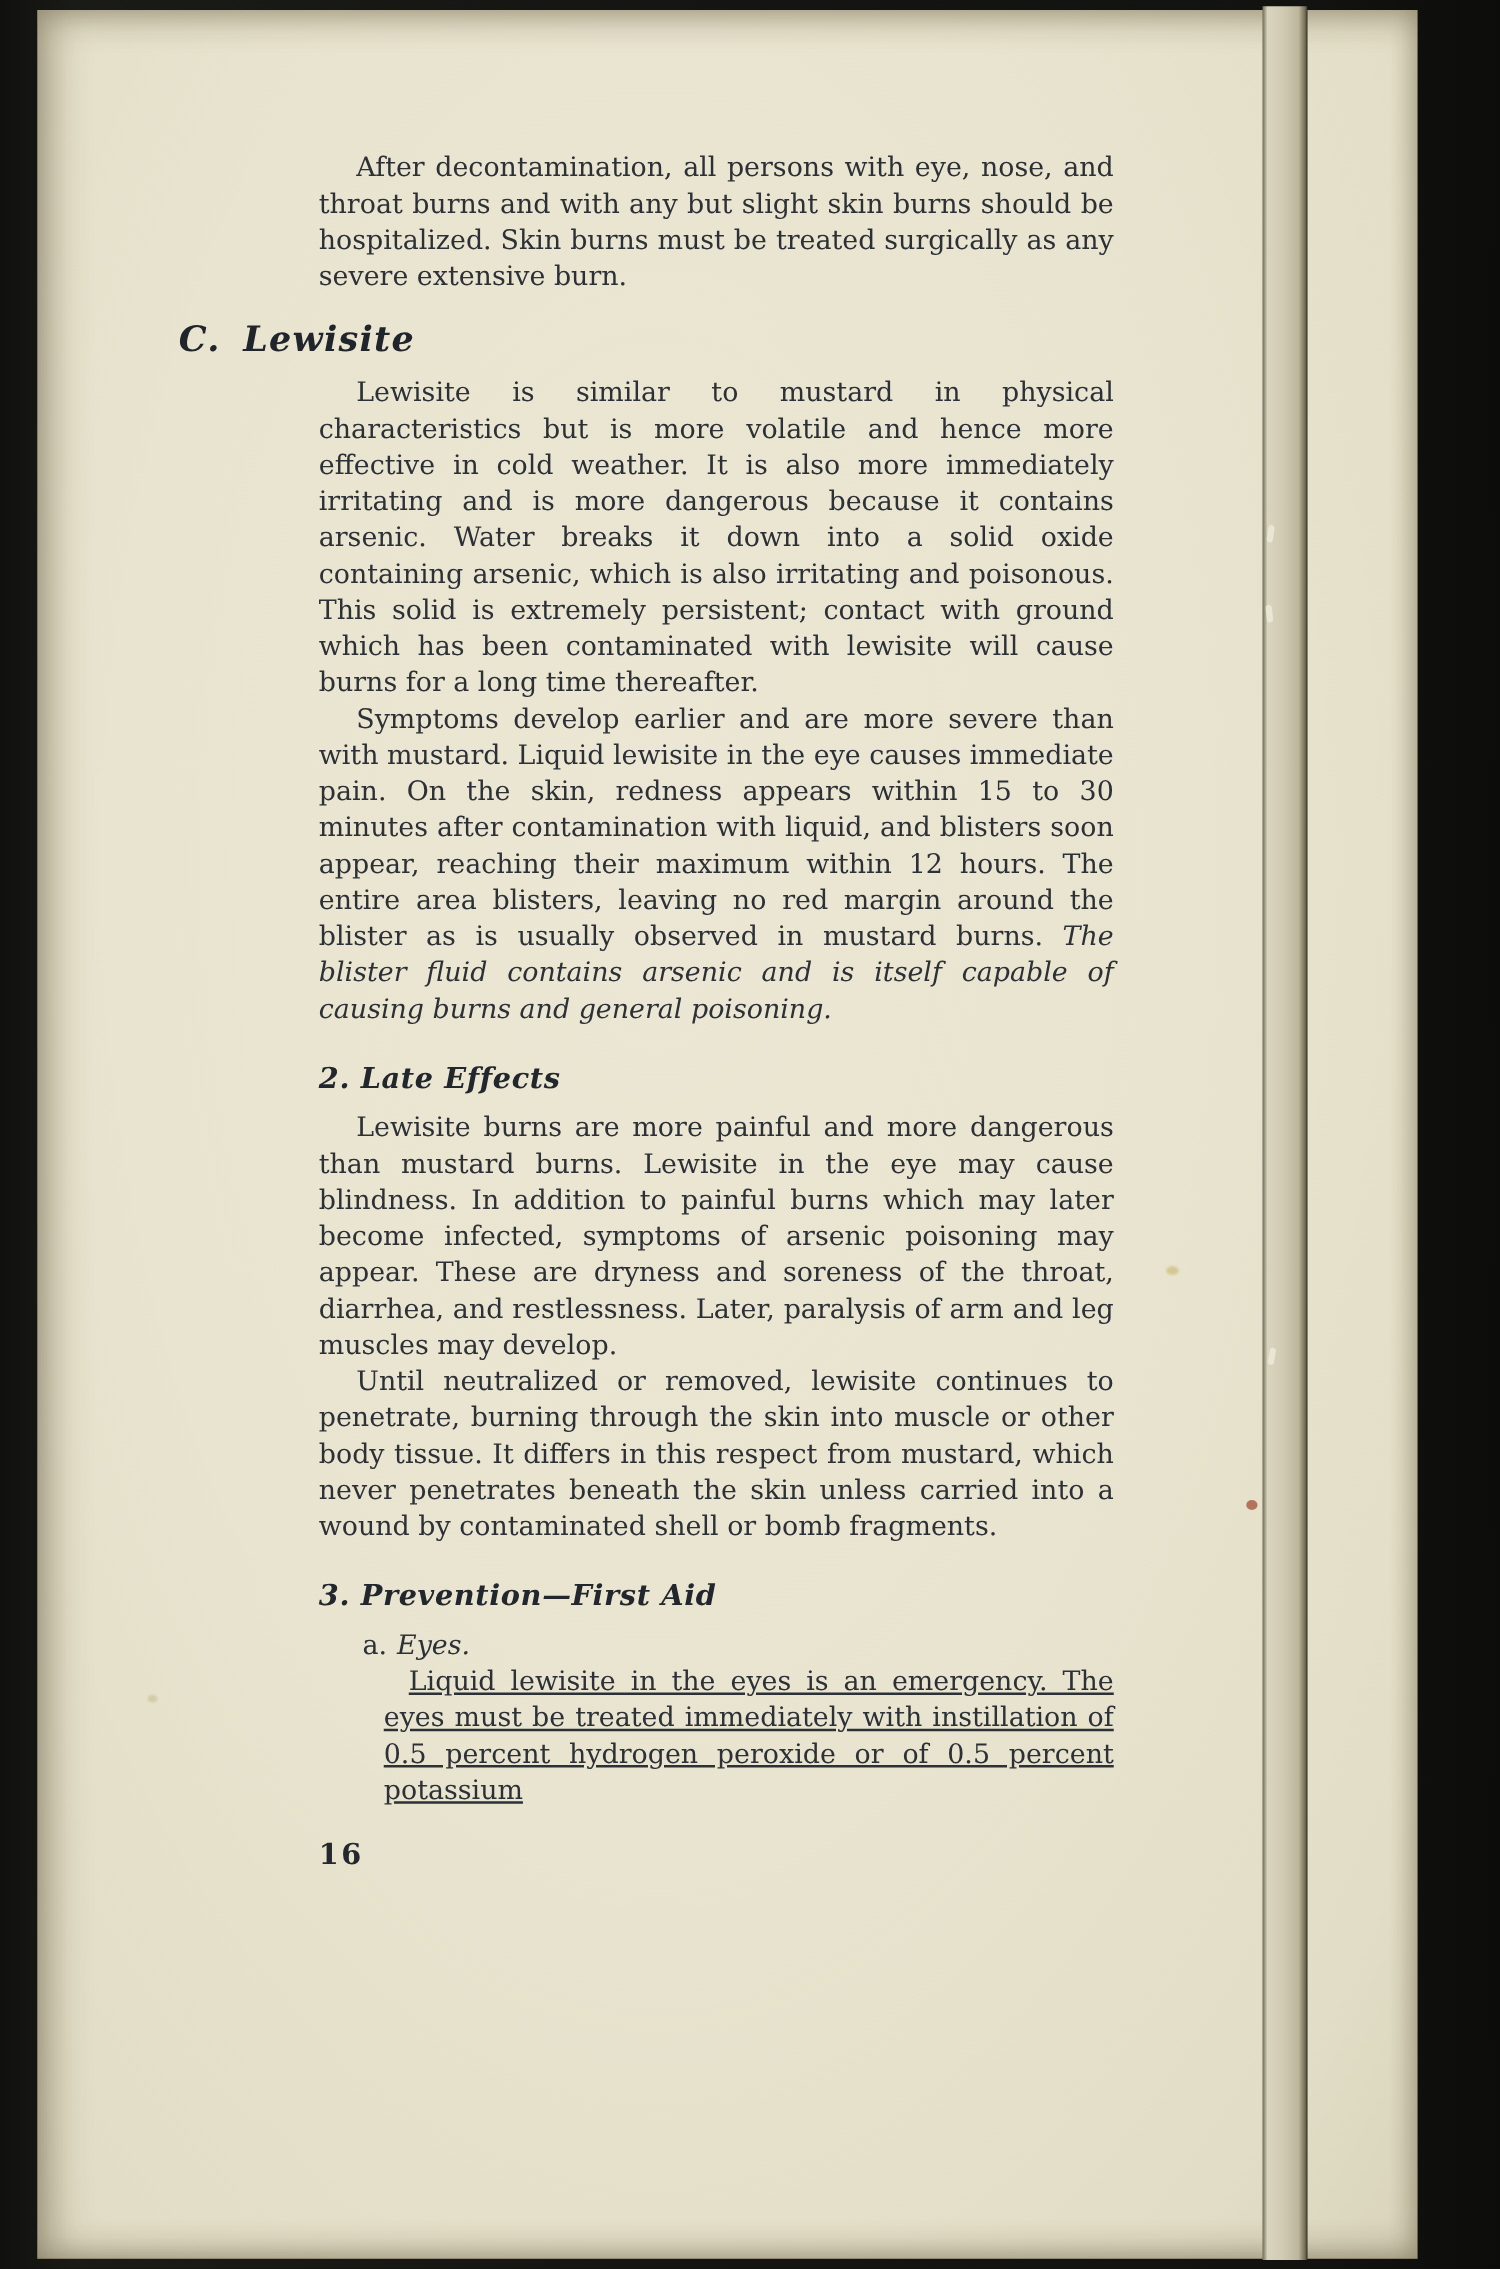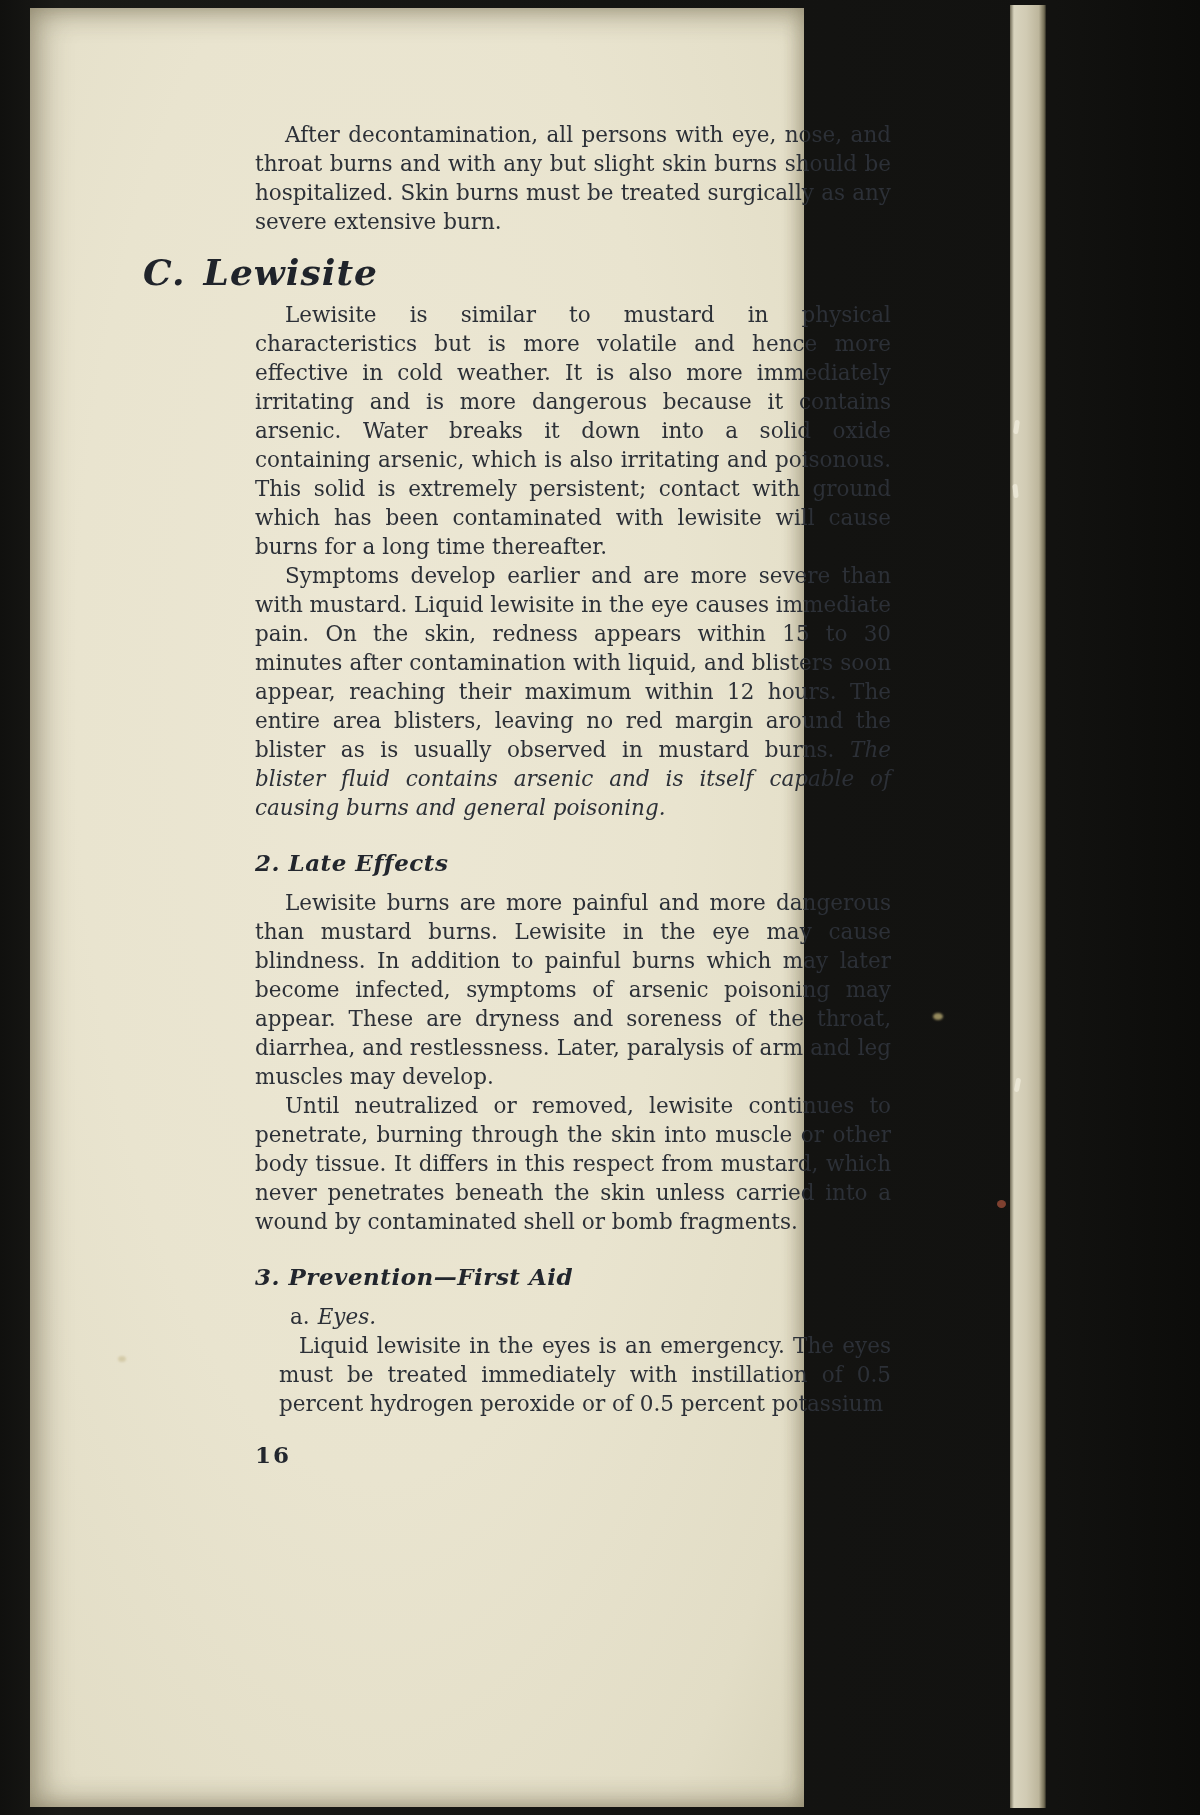--- a/index.html
+++ b/index.html
@@ -8,21 +8,21 @@
     position:relative;
     overflow:hidden;
     background:#131310;
     font-family:"DejaVu Serif", "Liberation Serif", serif;
   }
   .scene {
     position:absolute; inset:0;
     background:linear-gradient(90deg,#10100e 0%, #1a1a17 5%, #141412 50%, #121210 88%, #0c0c0a 100%);
   }
   .page {
-    position:absolute; left:30px; top:8px; width:774px; height:1799px;
+    position:absolute; left:30px; top:8px; width:1104px; height:1799px;
     background:radial-gradient(ellipse at 45% 38%, #ece7d4 0%, #e9e4cf 50%, #e2ddc6 85%, #d8d3ba 100%);
     box-shadow:
       inset 14px 0 30px rgba(70,58,32,0.28),
       inset -6px 0 16px rgba(90,78,48,0.20),
       inset 0 12px 24px rgba(90,78,48,0.16),
       inset 0 -10px 22px rgba(90,78,48,0.14);
   }
   .edge-strip {
     position:absolute; left:1010px; top:5px; width:36px; height:1803px;
     background:linear-gradient(90deg,#6f6a55 0px, #d9d4be 4px, #d1cbb4 45%, #bdb69c 80%, #716b54 95%, #2a281f 100%);
@@ -43,43 +43,44 @@
 
   .content {
     position:absolute; left:225px; top:112px; width:636px;
     color:#2c3037;
     font-size:21.5px; line-height:29px;
     text-align:justify;
   }
   .para { text-indent:30px; }
   .section-head {
     margin:16px 0 8px -112px;
-    font-size:36px; line-height:40px;
+    font-size:28px; line-height:40px;
     font-weight:bold; font-style:italic;
     letter-spacing:1px;
     color:#20242b;
     text-align:left;
   }
   .section-head .sp { margin-right:18px; }
   .sub-head {
     margin:26px 0 10px 0;
     font-size:23px; line-height:30px;
     font-weight:bold; font-style:italic;
     letter-spacing:0.5px;
     color:#22262d;
     text-align:left;
   }
   .item-line {
     margin-left:35px;
     text-align:left;
   }
   .item-line .it-title { font-style:italic; margin-left:8px; }
   .item-para {
-    margin-left:24px;
+    margin-left:52px;
     text-indent:20px;
+    text-decoration:underline;
   }
   .ital { font-style:italic; }
   .page-num {
     margin-top:22px;
     font-weight:bold;
     font-size:23px;
     letter-spacing:2px;
     color:#23272e;
   }
 </style>

